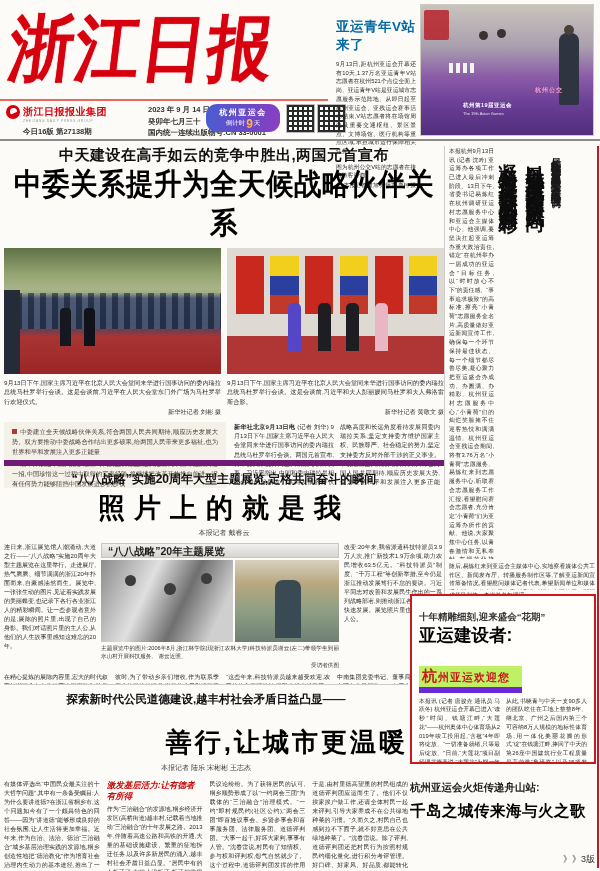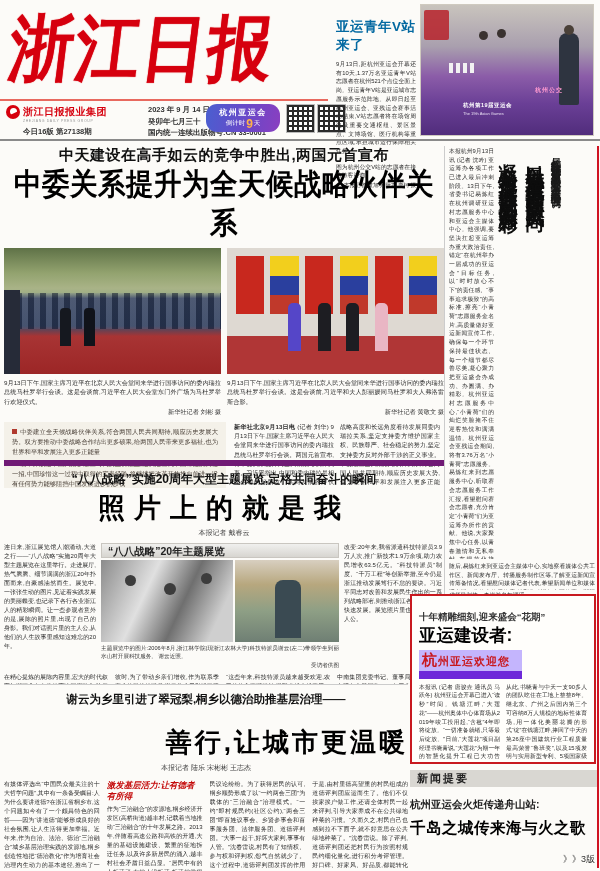--- a/index.html
+++ b/index.html
@@ -126,22 +126,22 @@
   .sx-by{font-size:7px;text-align:center;color:#444;margin-top:3px;}
   .sx-cols{display:flex;gap:7px;margin-top:7px;}
   .sx-col{width:96px;font-size:6px;height:106px;}
   .sx-sub{font-size:8.5px;font-weight:900;color:#c40a0a;line-height:1.35;margin-bottom:2px;text-align:left;font-style:italic;}
 
   
   .redbox{left:410px;top:594px;width:186px;height:170px;border:2px solid #c8191f;background:#fffefb;
         box-sizing:border-box;padding:15px 7px;}
   .rb-kicker{font-size:9.5px;font-weight:700;color:#333;}
   .rb-h{font-size:17.5px;font-weight:900;color:#000;line-height:1.3;}
-  .rb-label{display:inline-block;background:#c4b5fd;padding:1px 12px 1px 3px;margin-top:3px;
-        font-size:11px;font-weight:900;color:#c8191f;letter-spacing:1px;border-bottom:8px solid #6d28d9;}
+  .rb-label{display:inline-block;background:#bef264;padding:1px 12px 1px 3px;margin-top:19px;
+        font-size:11px;font-weight:900;color:#c8191f;letter-spacing:1px;border-bottom:6px solid #6d28d9;}
   .rb-label b{font-size:15px;}
   .rb-cols{display:flex;gap:6px;margin-top:4px;}
   .rb-col{width:82px;font-size:5.8px;height:88px;}
 
   
   .digest{left:410px;top:770px;width:187px;height:100px;}
   .dg-bar{height:17px;line-height:17px;background:#d9d7d2;font-size:11px;font-weight:900;color:#222;
         padding-left:7px;letter-spacing:2px;}
   .dg-kicker{font-size:10.5px;font-weight:600;color:#222;margin-top:11px;}
   .dg-h{font-size:15.5px;font-weight:900;color:#000;margin-top:6px;letter-spacing:.5px;}
@@ -305,21 +305,21 @@
     </div>
     <div class="ex-bottom">
       <div class="ex-bcol jt clip">在精心提炼的展陈内容里,宏大的时代叙事与浙江儿女奋斗的事迹深度融合,让每一个浙江人都能从中看到自己的过去和未来。照片里的谢云,在丽水青田县季宅乡大山里的种植基地,正认真地为学生讲解一种灌木的种植要点。</div>
       <div class="ex-bcol jt clip">彼时,为了带动乡亲们增收,作为联系季宅乡的科技特派员,谢云为乡里引进了翠冠梨。但翠冠梨要种3年才能挂果销售,村民为空档期的收入发了愁。她又教村民在梨园里套种,还帮助解决销路,让村民当年种植当年增收。</div>
       <div class="ex-bcol jt clip">“这些年来,科技特派员越来越受欢迎,农民的收入不断增长,视野也越来越开阔。我认识的果农还逐渐把水果种到非洲去!”谢云感慨地说。展览里的一串串数字,见证着“谢云们”为浙江乡村带来的巨大改变。</div>
       <div class="ex-bcol jt clip">中南集团党委书记、董事局主席吴建荣出现在主题展览2006年民生实事的图片中。吴建荣生于杭州,从建筑行业白手起家,是改革开放后成长起来的第一批浙江企业家。 (下转第四版)</div>
     </div>
   </div>
 
   <div class="abs shanxing clip">
-    <div class="sx-kicker">谢云为乡里引进了翠冠梨,桐乡以德治助推基层治理——</div>
+    <div class="sx-kicker">探索新时代公民道德建设,越丰村社会矛盾日益凸显——</div>
     <div class="sx-h">善行,让城市更温暖</div>
     <div class="sx-by">本报记者 陆乐 宋彬彬 王志杰</div>
     <div class="sx-cols">
       <div class="sx-col jt clip">有媒体评选出“中国民众最关注的十大哲学问题”,其中有一条备受瞩目:人为什么要讲道德?在浙江省桐乡市,这个问题如今有了一个颇具特色的回答——因为“讲道德”能够形成良好的社会氛围,让人生活得更加幸福。近年来,作为自治、法治、德治“三治融合”城乡基层治理实践的发源地,桐乡创造性地把“德治教化”作为培育社会治理内生动力的基本途径,推出了一系列社会公民道德建设的创新举措。一颗颗道德的种子,在桐乡人心中生根发芽,让这座城市变得更加温暖。</div>
       <div class="sx-col clip">
         <div class="sx-sub">激发基层活力:让有德者有所得</div>
         <div class="jt">作为“三治融合”的发源地,桐乡经济开发区(高桥街道)越丰村,记载着当地推动“三治融合”的十年发展之路。2013年,伴随着高速公路和高铁的开通,大量的基础设施建设、繁重的征地拆迁任务,以及许多新居民的涌入,越丰村社会矛盾日益凸显。“居民中有的人拆迁了,有的人没拆迁,拆迁的觉得补偿比别人拿得少……”时任越丰村党委书记、村委会主任沈春雷回忆,复杂的情况让村</div>
       </div>
       <div class="sx-col jt clip">民议论纷纷。为了获得居民的认可,桐乡顺势形成了以“一约两会三团”为载体的“三治融合”治理模式。“一约”即村规民约(社区公约),“两会三团”即百姓议事会、乡贤参事会和百事服务团、法律服务团、道德评判团。“大事一起干,好坏大家判,事事有人管。”沈春雷说,村民有了知情权、参与权和评判权,怨气自然就少了。这个过程中,道德评判团发挥的作用让沈春雷印象深刻。</div>
       <div class="sx-col jt clip">于是,由村里德高望重的村民组成的道德评判团应运而生了。他们不仅挨家挨户做工作,还请全体村民一起来评判,引导大家养成不在公共绿地种菜的习惯。“久而久之,村民自己也感到拉不下面子,就不好意思在公共绿地种菜了。”沈春雷说。除了评判,道德评判团还把村民行为按照村规民约细化量化,进行积分考评管理。好口碑、好家风、好品质,都能转化为积分。 (下转第五版)</div>
@@ -330,19 +330,18 @@
     <div class="rb-kicker">十年精雕细刻,迎来盛会“花期”</div>
     <div class="rb-h">亚运建设者:</div>
     <div class="rb-label"><b>杭</b><span>州亚运欢迎您</span></div>
     <div class="rb-cols">
       <div class="rb-col jt clip">本报讯 (记者 唐骏垚 通讯员 马跃冬) 杭州亚运会开幕已进入“读秒”时间。钱塘江畔,“大莲花”——杭州奥体中心体育场从2019年竣工投用起,“含苞”4年即将绽放。“一切准备就绪,只等最后绽放。”日前,“大莲花”项目副经理书晓青说,“大莲花”为期一年的智慧化提升工程已大功告成。8年建设,1年改造,书晓青把人生中宝贵的9年献给了这朵“大莲花”。中标那一刻的情景,他们历历在目。2010年12月13日,在杭州市滨江区城建规划展示中心,中天建设在高手如云的竞争中胜出,中标总建筑面积达23.6万平方米、施工难度不亚于“鸟巢”的“大莲花”项目。</div>
       <div class="rb-col jt clip">从此,书晓青与中天一支90多人的团队吃住在工地上整整8年。继北京、广州之后国内第三个可容纳8万人规模的地标性体育场,用一体化美丽花瓣的形式“绽”在钱塘江畔,捧回了中天的第26座中国建筑行业工程质量最高荣誉“鲁班奖”,以及15项发明与实用新型专利、5项国家级与省级工法、1项国家级QC成果……“28片大花瓣,最重的一片639吨,相当于长征五号运载火箭起飞时的重量。最重的一吊达529吨,最长的一吊跨度达61米。施工难度是我们遇到过的最大一次。”韦晓奇说。 (下转第四版)</div>
     </div>
   </div>
 
   <div class="abs digest">
-    <div class="dg-bar">新闻提要</div>
     <div class="dg-kicker">杭州亚运会火炬传递舟山站:</div>
     <div class="dg-h">千岛之城传来海与火之歌</div>
     <div class="dg-ref">》》3版</div>
   </div>
 
 </div>
 
 </body></html>

